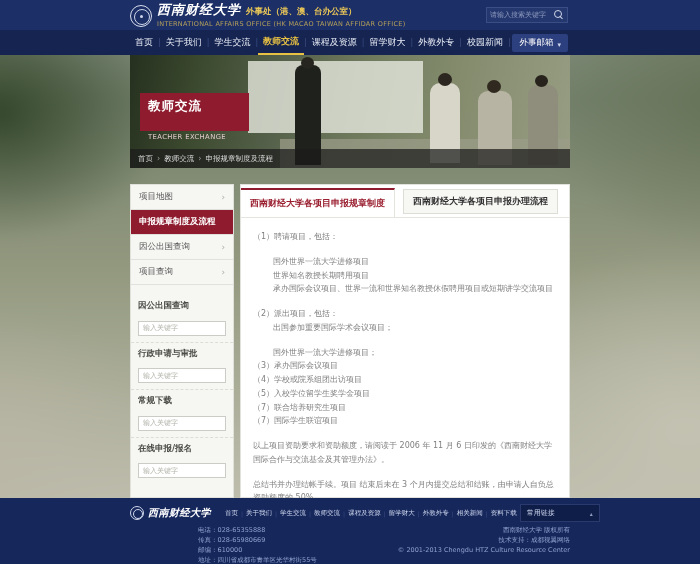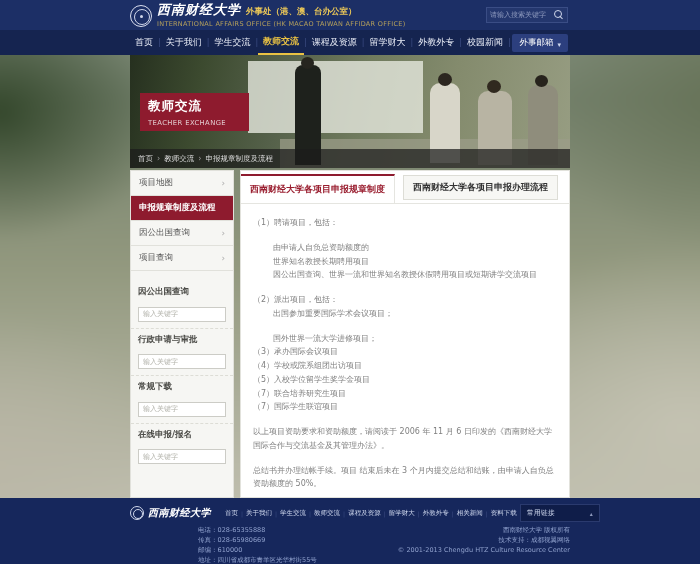--- a/index.html
+++ b/index.html
@@ -53,28 +53,28 @@
   .ph-man { left:165px; top:10px; width:26px; height:100px; background:#1e211c; border-radius:8px 8px 0 0; }
   .ph-head1 { left:171px; top:2px; width:13px; height:12px; background:#26251f; border-radius:50%; }
   .ph-p2 { left:300px; top:28px; width:30px; height:80px; background:#d8d6c9; border-radius:10px 10px 0 0; }
   .ph-head2 { left:308px; top:18px; width:14px; height:13px; background:#2b261f; border-radius:50%; }
   .ph-p3 { left:348px; top:36px; width:34px; height:74px; background:#b8b4a3; border-radius:10px 10px 0 0; }
   .ph-head3 { left:357px; top:25px; width:14px; height:13px; background:#30291f; border-radius:50%; }
   .ph-p4 { left:398px; top:30px; width:30px; height:80px; background:#8f8d7c; border-radius:10px 10px 0 0; }
   .ph-head4 { left:405px; top:20px; width:13px; height:12px; background:#27231c; border-radius:50%; }
   .title-box { position:absolute; left:10px; top:38px; width:109px; height:38px; background:#8e1b2e; padding:5px 8px; z-index:2; }
   .title-cn { color:#ffffff; font-size:12.5px; font-weight:700; letter-spacing:1px; }
-  .title-en { color:#e3ccd0; font-size:6.8px; letter-spacing:.4px; margin-top:4px; }
+  .title-en { color:#e3ccd0; font-size:6.8px; letter-spacing:.4px; margin-top:18px; }
   .crumb-bar { position:absolute; left:0; right:0; bottom:0; height:19px; background:rgba(28,28,28,.72); display:flex; align-items:center; padding:0 8px; gap:4px; z-index:3; }
   .crumb-item { color:#dcdcdc; font-size:7.5px; cursor:pointer; }
   .crumb-sep { color:#999999; font-size:8px; }
 
   
   .content-outer { position:relative; z-index:3; }
-  .content { width:440px; margin:0 auto; display:flex; gap:6px; height:330px; overflow:hidden; padding-top:2px; }
+  .content { width:440px; margin:0 auto; display:flex; gap:6px; height:330px; overflow:hidden; padding-top:16px; }
   .sidebar { width:104px; flex:0 0 auto; background:#f6f6f3; border:1px solid #e1e1db; }
   .side-item { display:flex; align-items:center; justify-content:space-between; padding:6px 8px; font-size:8.5px; color:#555555; background:#f6f6f3; border-bottom:1px solid #e1e1db; cursor:pointer; }
   .side-item .chev { color:#aaaaaa; font-size:9px; }
   .side-item.active { background:#8e1b2e; color:#ffffff; font-weight:700; }
   .side-search { margin-top:10px; }
   .side-sec { padding:5px 7px 6px 7px; border-top:1px dashed #ddddd6; }
   .side-sec:first-child { border-top:none; }
   .side-sec-title { font-size:8.5px; font-weight:700; color:#4a4a46; margin-bottom:3px; white-space:nowrap; }
   .side-sec input { width:100%; height:15px; border:1px solid #ccccc6; background:#ffffff; font-size:7px; color:#888; padding:0 4px; font-family:inherit; outline:none; }
   .side-sec input::placeholder { color:#b2b2aa; }
@@ -214,23 +214,23 @@
 
     </aside>
 
     <main class="panel">
       <div class="tabs" id="tabs">
           <div class="tab active">西南财经大学各项目申报规章制度</div>
           <div class="tab inactive">西南财经大学各项目申报办理流程</div>
         </div>
       <div class="article" id="article">
           <div class="a-line gap">（1）聘请项目，包括：</div>
-          <div class="a-line ind">由申请人自负总资助额度的</div>
+          <div class="a-line ind">国外世界一流大学进修项目</div>
           <div class="a-line ind">世界知名教授长期聘用项目</div>
-          <div class="a-line ind gap">因公出国查询、世界一流和世界知名教授休假聘用项目或短期讲学交流项目</div>
+          <div class="a-line ind gap">承办国际会议项目、世界一流和世界知名教授休假聘用项目或短期讲学交流项目</div>
           <div class="a-line">（2）派出项目，包括：</div>
           <div class="a-line ind gap">出国参加重要国际学术会议项目；</div>
           <div class="a-line ind">国外世界一流大学进修项目；</div>
           <div class="a-line">（3）承办国际会议项目</div>
           <div class="a-line">（4）学校或院系组团出访项目</div>
           <div class="a-line">（5）入校学位留学生奖学金项目</div>
           <div class="a-line">（7）联合培养研究生项目</div>
           <div class="a-line gap">（7）国际学生联谊项目</div>
           <div class="a-line gap">以上项目资助要求和资助额度，请阅读于 2006 年 11 月 6 日印发的《西南财经大学国际合作与交流基金及其管理办法》。</div>
           <div class="a-line">总结书并办理结帐手续。项目 结束后未在 3 个月内提交总结和结账，由申请人自负总资助额度的 50%。</div>

